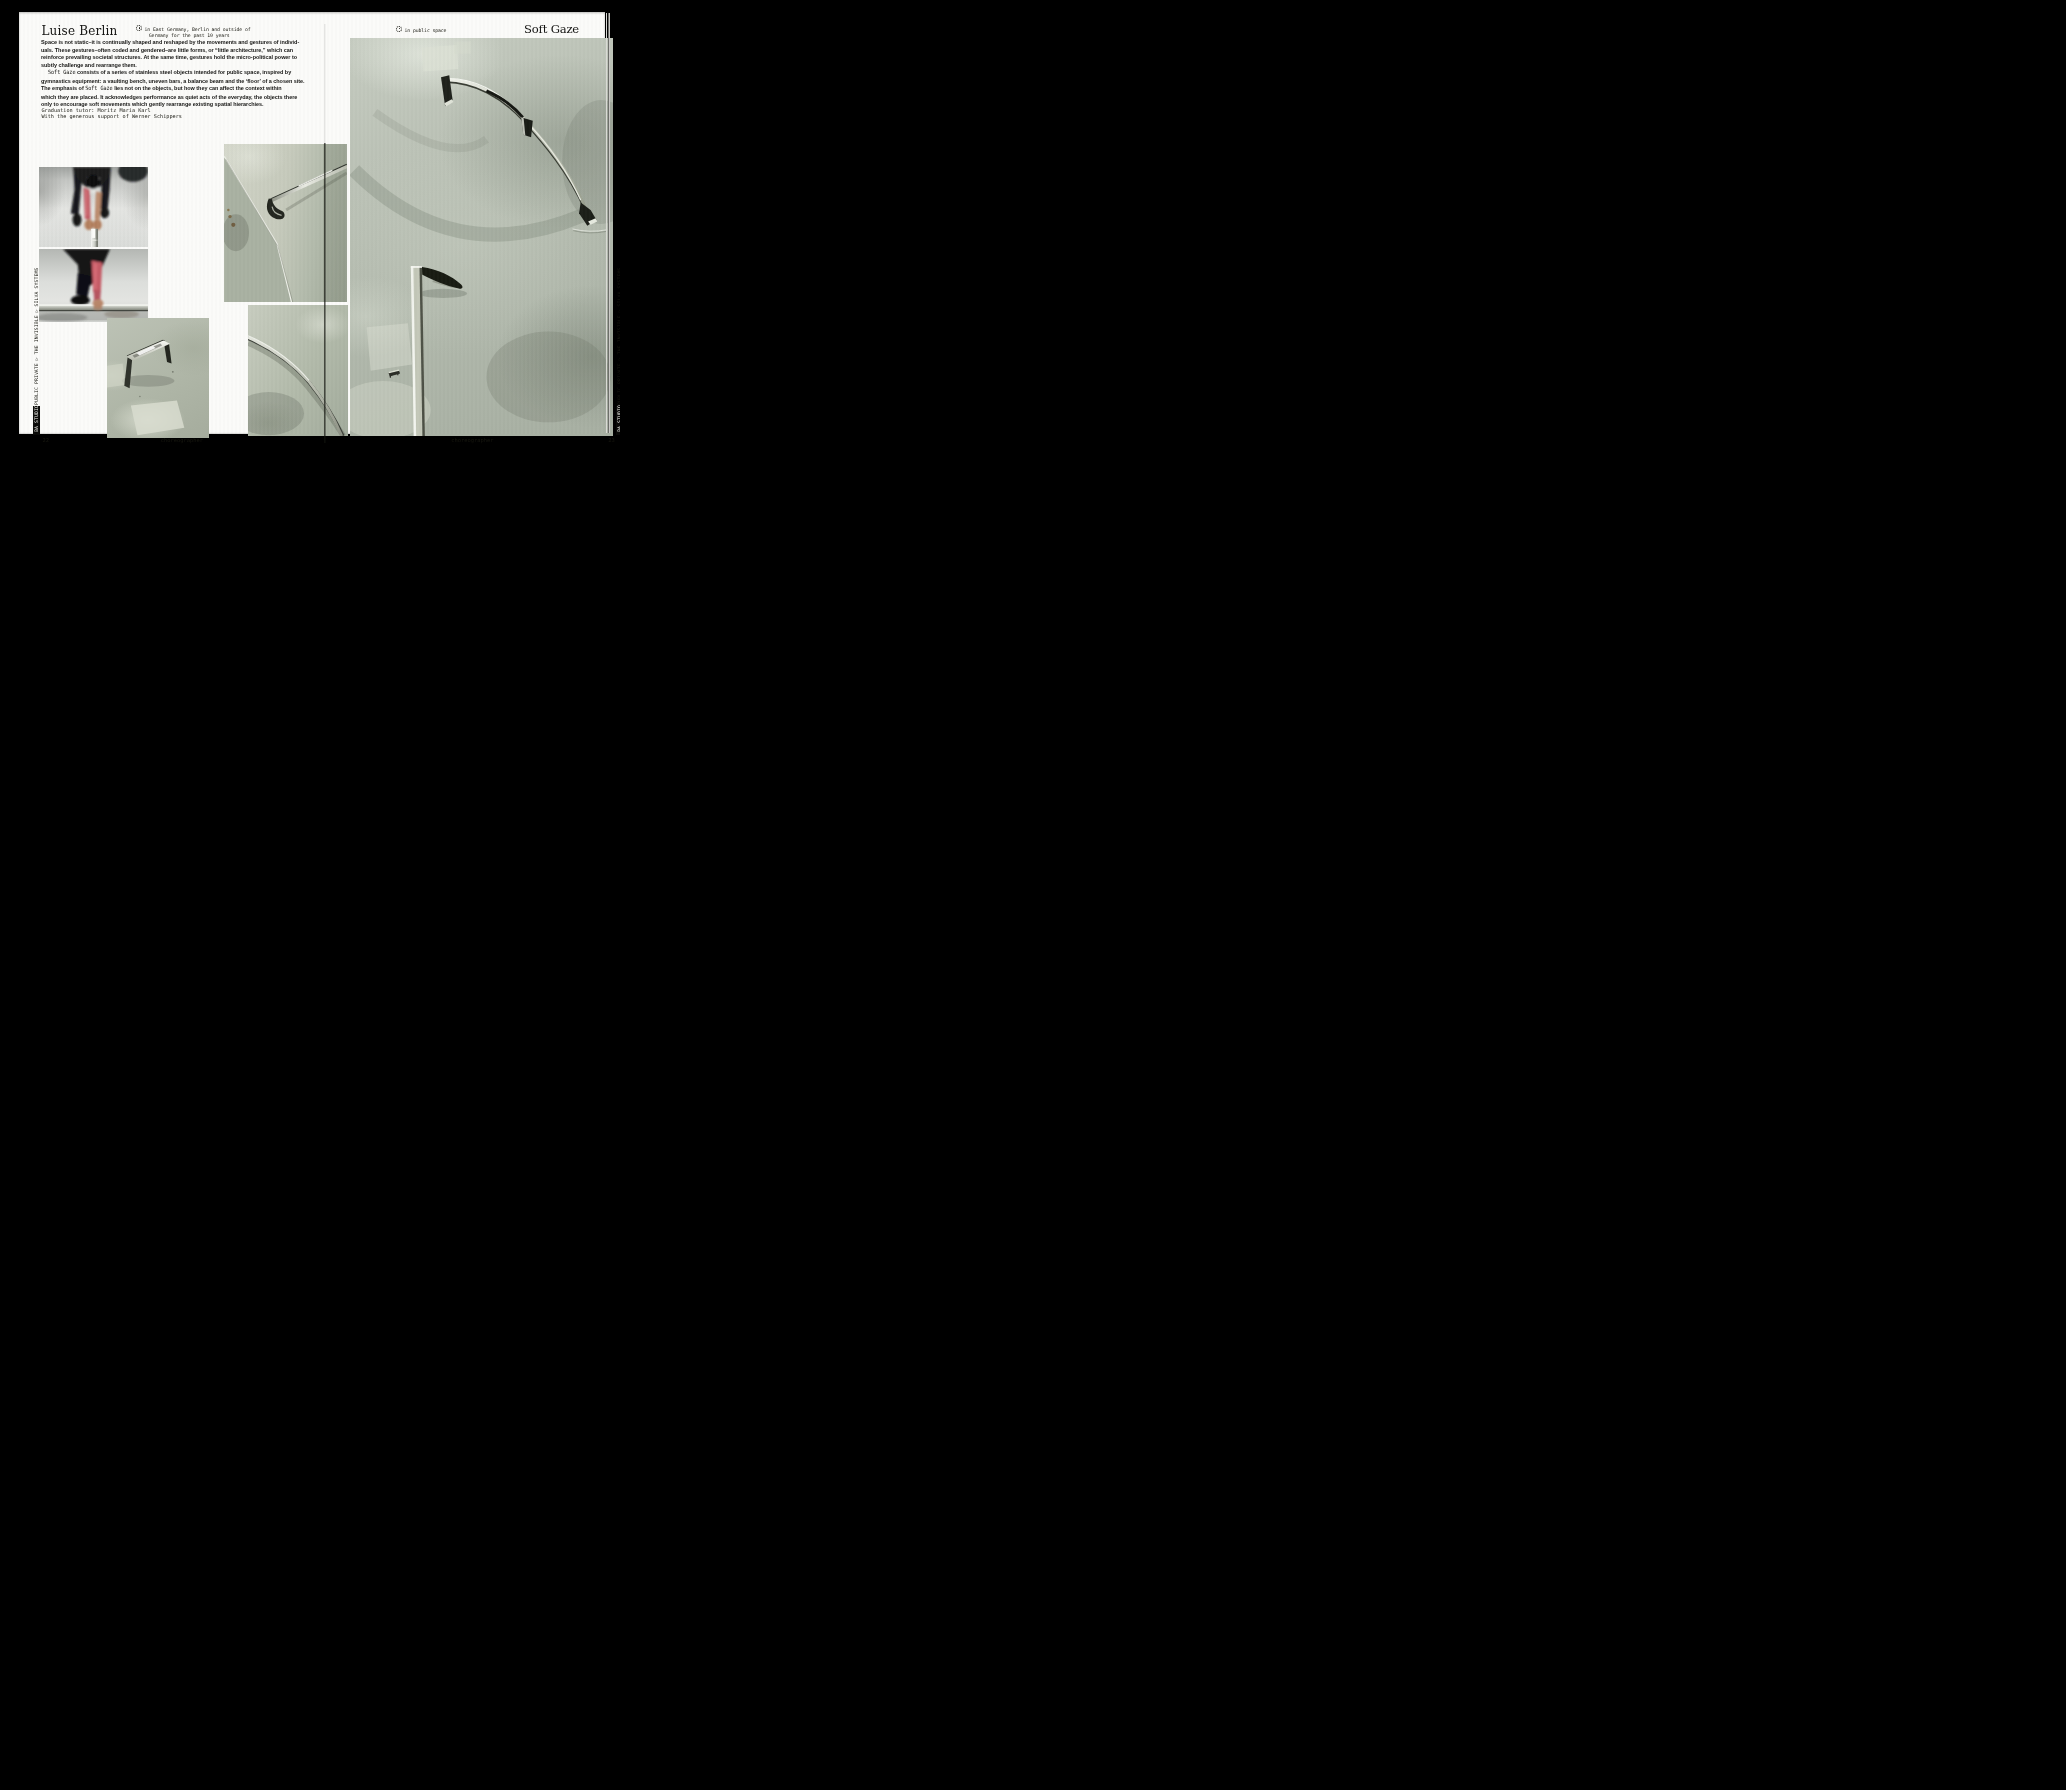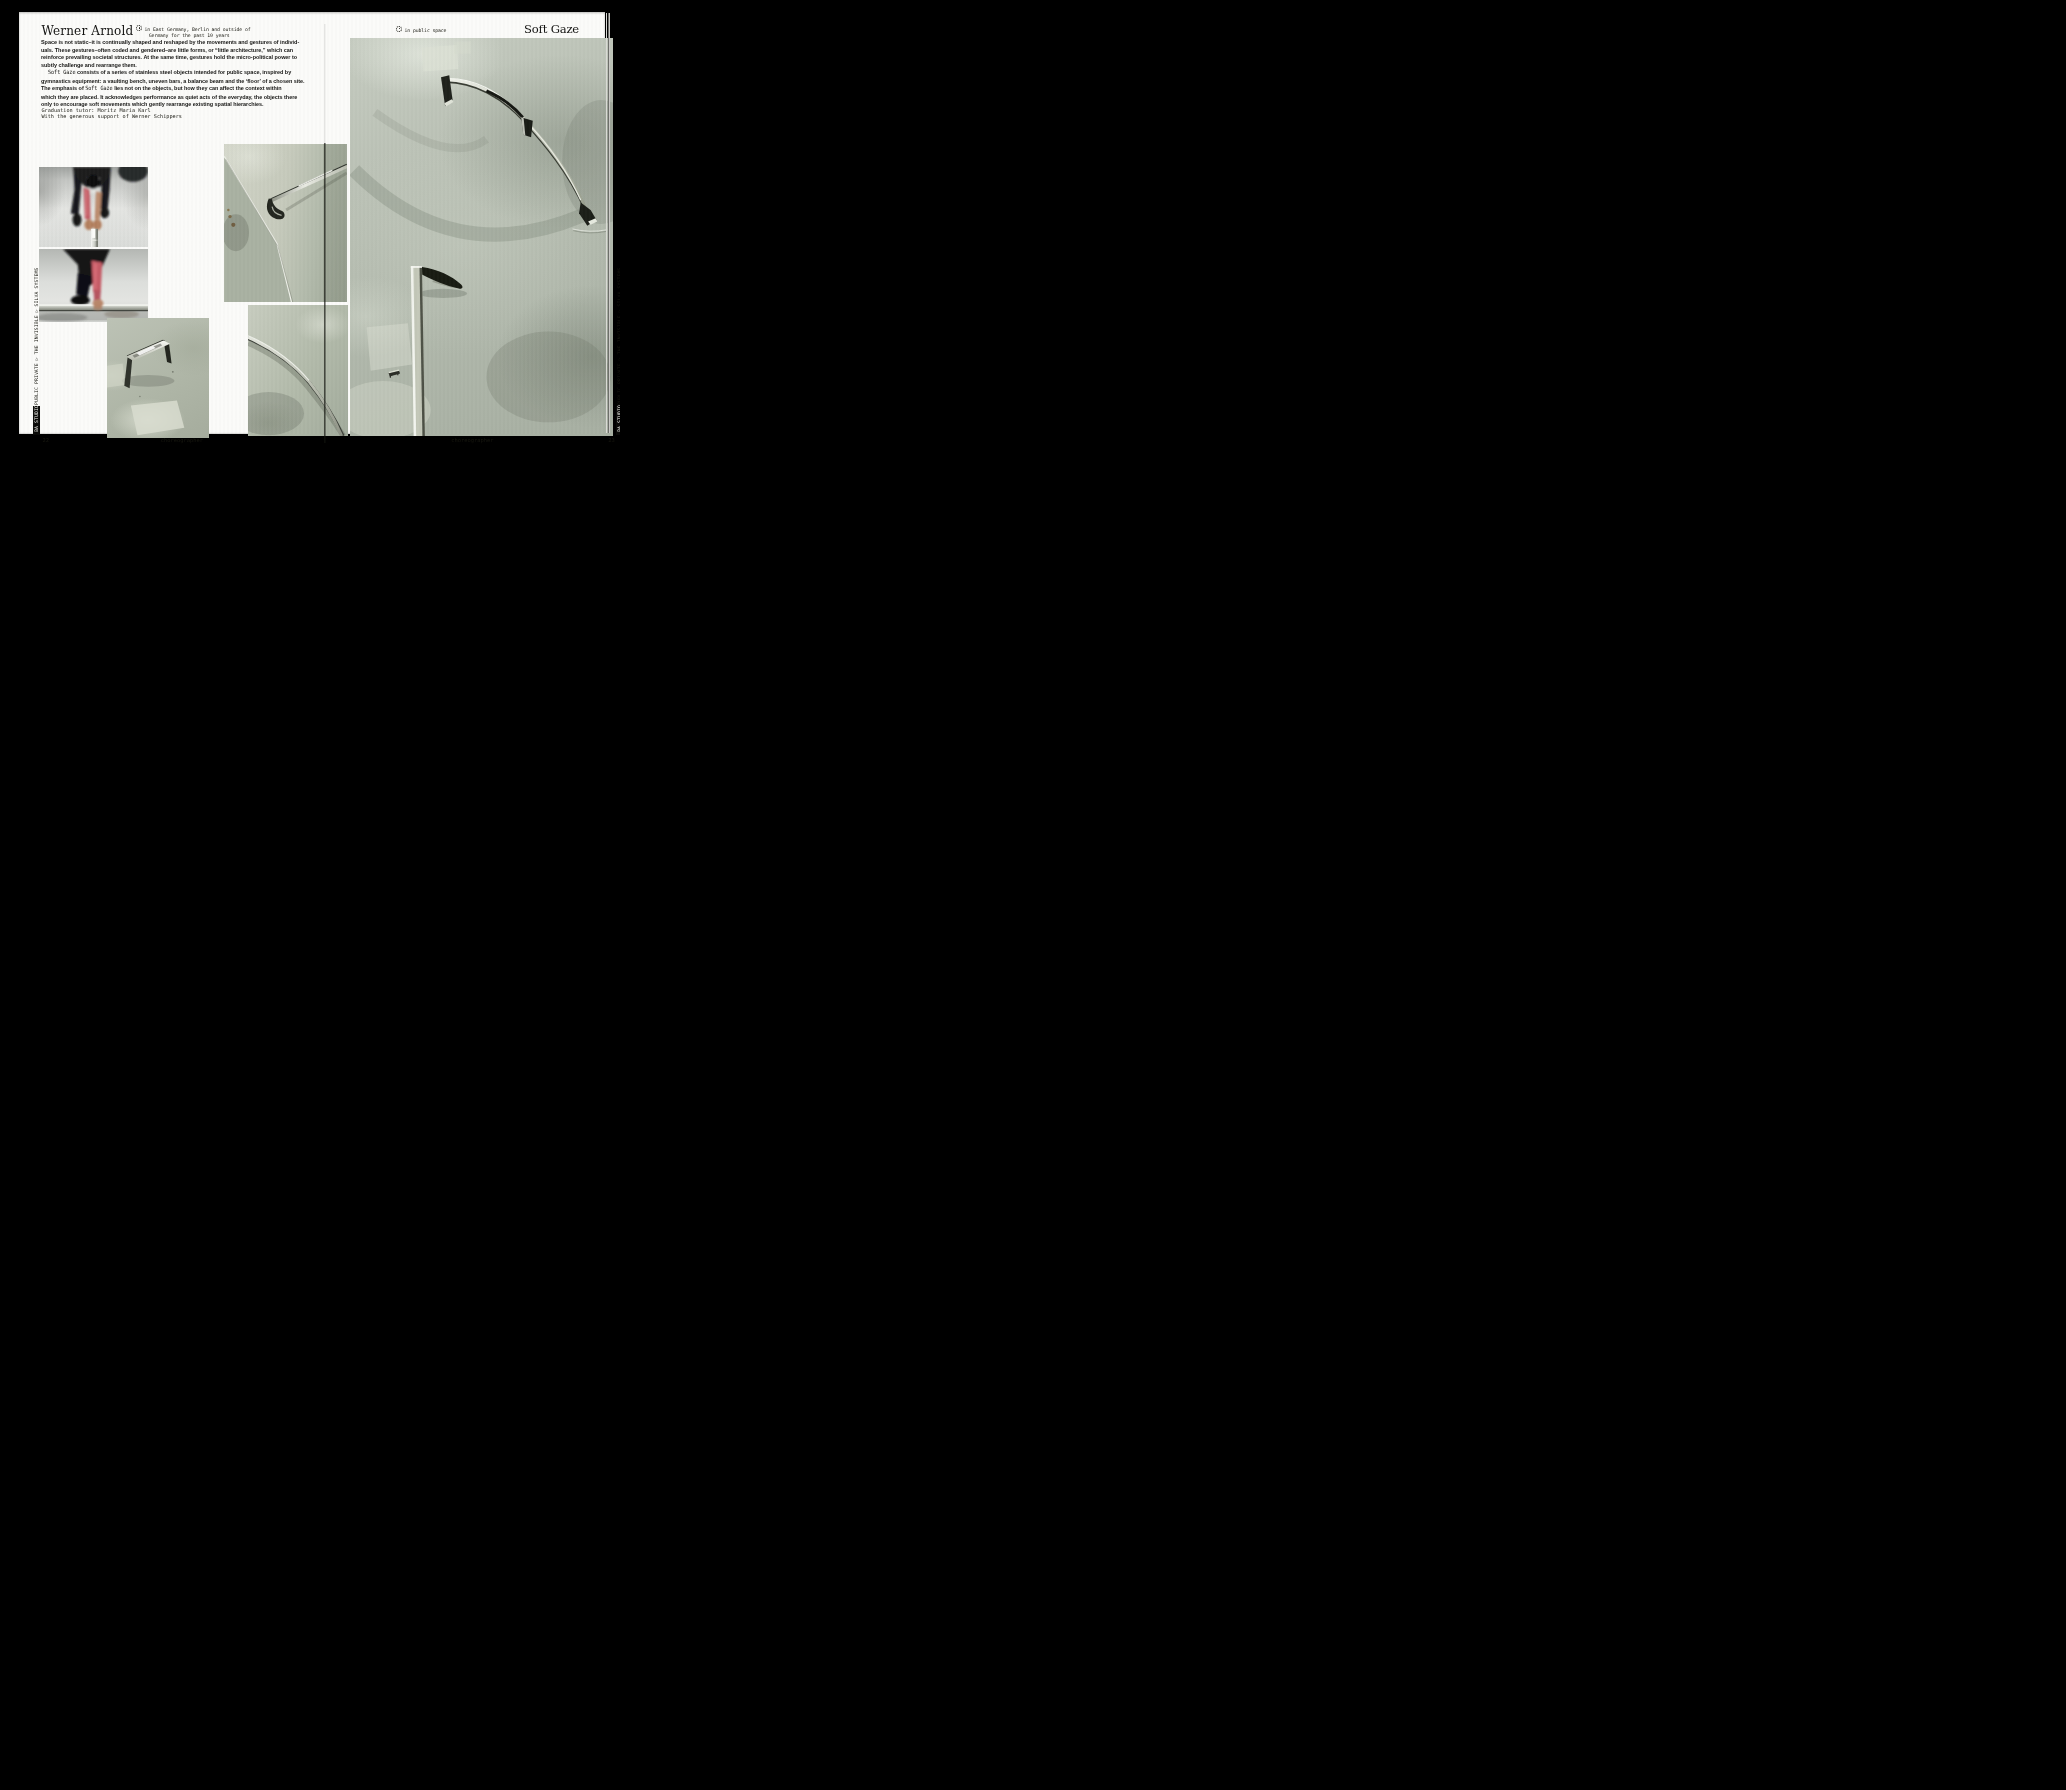--- a/index.html
+++ b/index.html
@@ -72,21 +72,21 @@
        background:linear-gradient(to right,rgba(0,0,0,.10),rgba(0,0,0,.02));}
   .fold-dark{position:absolute;left:305px;top:131px;width:1.2px;height:300px;
        background:linear-gradient(to right,rgba(18,20,14,.78),rgba(18,20,14,.25));}
   .edge-line{position:absolute;top:13.2px;height:420px;}
 </style>
 </head>
 <body>
 
 <div class="spread">
 
-  <div class="serif page-title-left">Werner Arnold</div>
+  <div class="serif page-title-left">Luise Berlin</div>
 
   <div class="mono annot annot-left">
     <div class="l1"><span class="target-icon"></span><span>in East Germany, Berlin and outside of</span></div>
     <div class="l2">Germany for the past 10 years</div>
   </div>
 
   <div class="body-col">
     <div class="ln">Space is not static–it is continually shaped and reshaped by the movements and gestures of individ-</div>
     <div class="ln">uals. These gestures–often coded and gendered–are little forms, or “little architecture,” which can</div>
     <div class="ln">reinforce prevailing societal structures. At the same time, gestures hold the micro-political power to</div>

